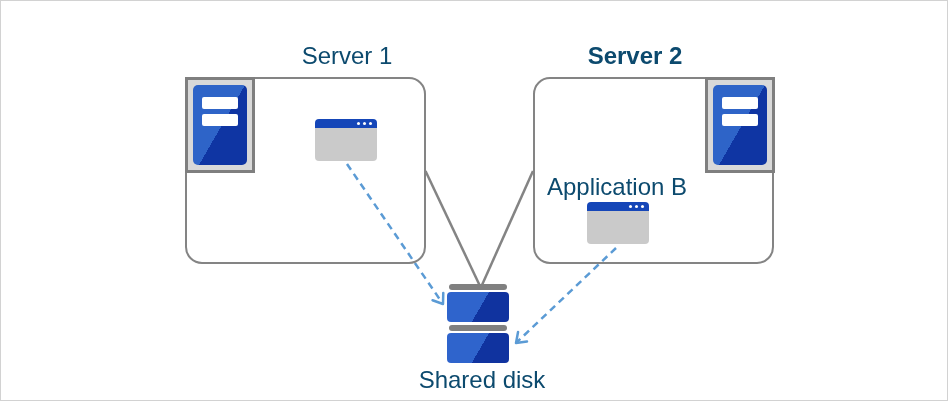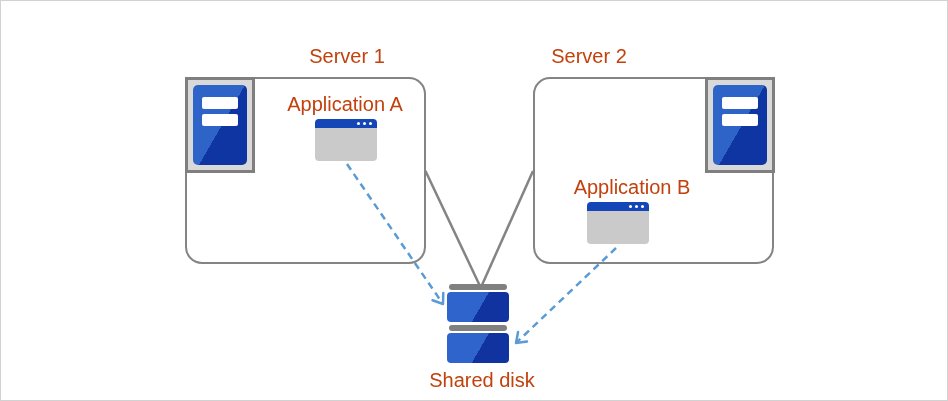--- a/index.html
+++ b/index.html
@@ -20,23 +20,23 @@
   .overlay {
     position: absolute;
     left: 0; top: 0;
     width: 948px;
     height: 401px;
     pointer-events: none;
   }
   .label {
     position: absolute;
     transform: translateX(-50%);
-    font-size: 20px;
+    font-size: 24px;
     line-height: 22px;
-    color: #c2410c;
+    color: #0c4a6e;
     white-space: nowrap;
   }
   .group-box {
     position: absolute;
     width: 241px;
     height: 187px;
     top: 76px;
     border: 2.5px solid #848484;
     border-radius: 17px;
     background: transparent;
@@ -162,23 +162,22 @@
     </div>
   </div>
   <div class="server-frame frame2">
     <div class="tower">
       <div class="slot slot1"></div>
       <div class="slot slot2"></div>
     </div>
   </div>
 
   <div class="label" style="left:346px; top:44px;">Server 1</div>
-  <div class="label" style="left:588px; top:44px;">Server 2</div>
-  <div class="label" style="left:344px; top:92px;">Application A</div>
-  <div class="label" style="left:616px; top:175px;margin-left:15px;">Application B</div>
+  <div class="label" style="left:634px; top:44px;font-weight:bold;">Server 2</div>
+  <div class="label" style="left:616px; top:175px;">Application B</div>
   <div class="label" style="left:481px; top:368px;">Shared disk</div>
 
   <div class="window-icon winA">
     <div class="titlebar">
       <span class="dot"></span>
       <span class="dot"></span>
       <span class="dot"></span>
     </div>
     <div class="win-body"></div>
   </div>

